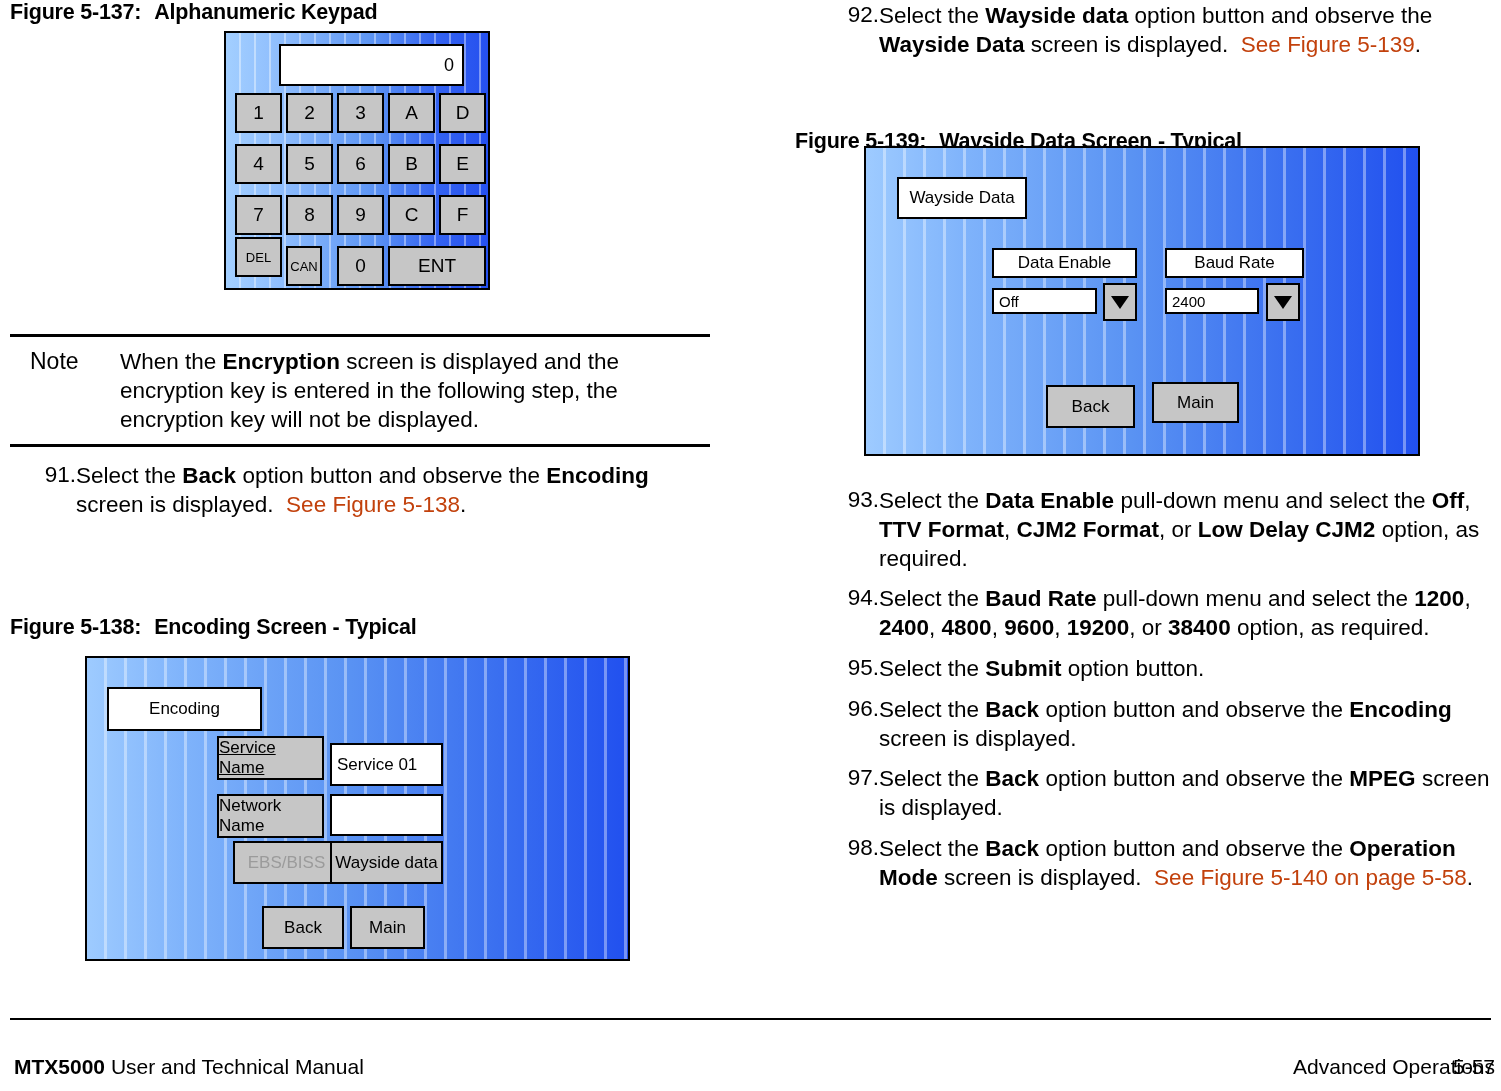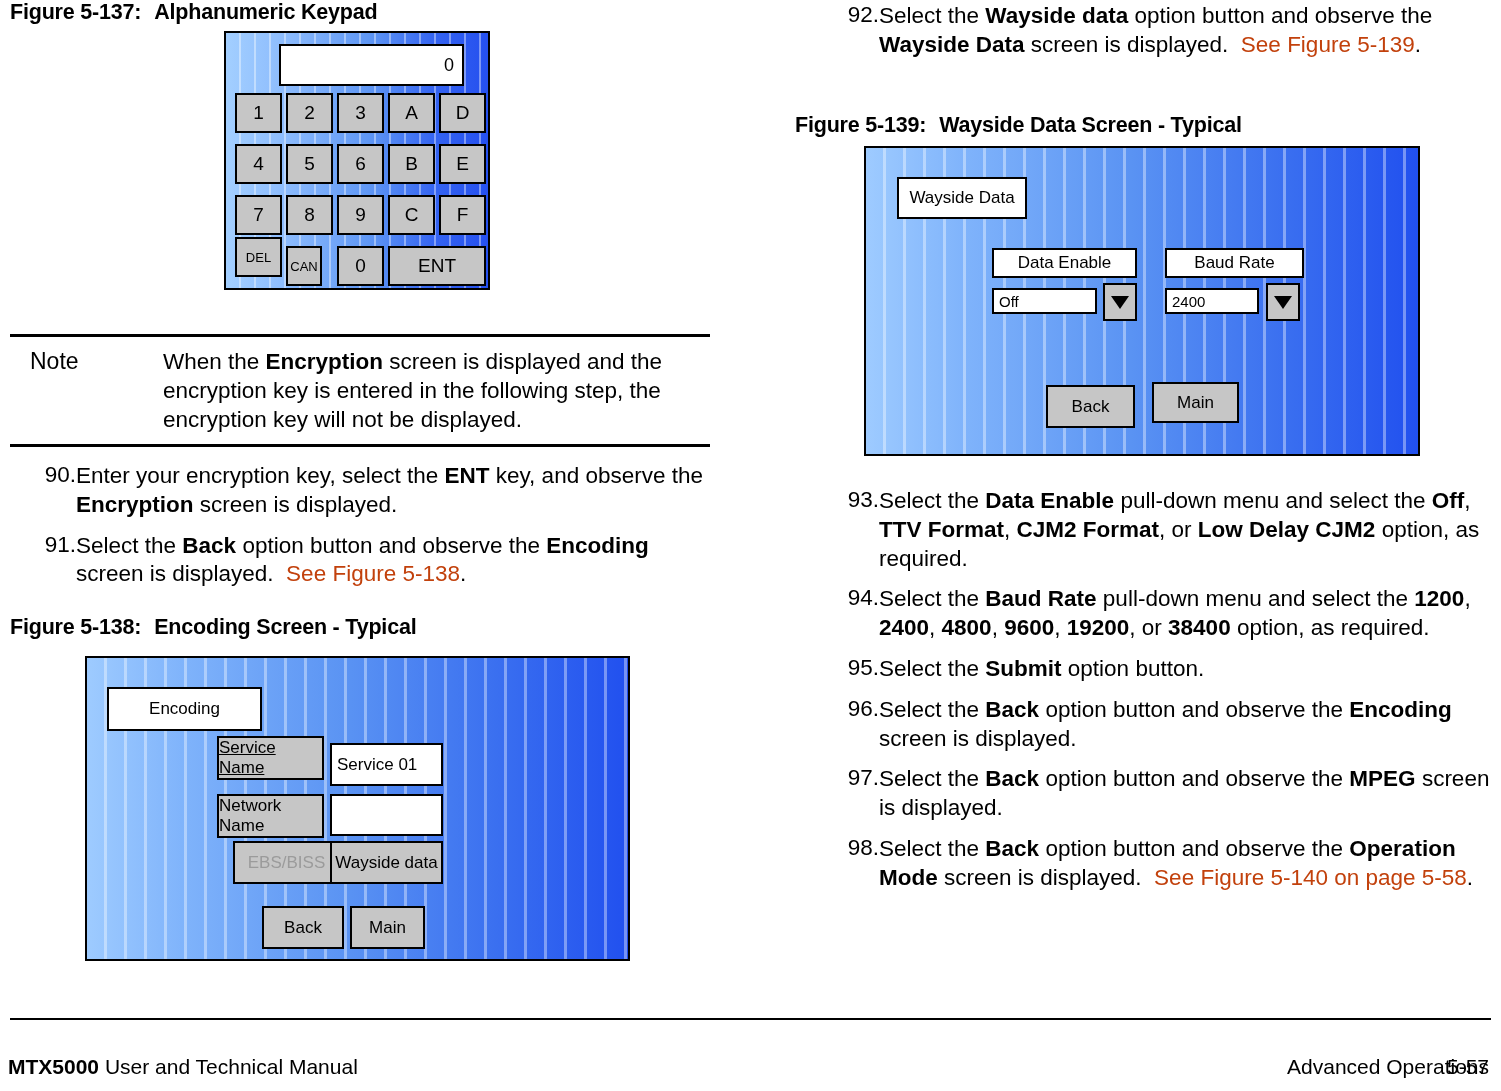--- a/index.html
+++ b/index.html
@@ -69,36 +69,36 @@
   
   #way-screen{left:864px;top:146px;width:556px;height:310px;}
   .caret{
     width:0;height:0;border-left:9px solid transparent;
     border-right:9px solid transparent;border-top:13px solid #000;
   }
 
   
   .note-block{position:absolute;left:10px;top:334px;width:700px;}
   .note-rule{height:3px;background:#000;}
-  .note-body{display:flex;padding:11px 0 10px 0;gap:43px;}
+  .note-body{display:flex;padding:11px 0 10px 0;}
   .note-label{width:110px;font-size:23px;padding-left:20px;box-sizing:border-box;}
   .note-text{flex:1;font-size:22.5px;line-height:1.28;}
 
   
   .steps{position:absolute;}
   .step{display:flex;margin-bottom:12px;}
   .step-num{width:66px;text-align:right;padding-left:23px;box-sizing:border-box;
     font-size:22.5px;flex:none;}
   .step-txt{flex:1;font-size:22.5px;line-height:1.28;}
   b{font-weight:bold;}
   .lnk{color:#c2410c;}
 
   
   .footer-rule{position:absolute;left:10px;top:1018px;width:1481px;height:2px;background:#000;}
-  .footer{position:absolute;left:8px;top:1055px;width:1481px;height:26px;
+  .footer{position:absolute;left:14px;top:1055px;width:1481px;height:26px;
     font-size:21px;}
   .footer .f-left{position:absolute;left:0;top:0;white-space:nowrap;}
   .footer .f-center{position:absolute;left:0;right:0;top:0;text-align:right;}
   .footer .f-right{position:absolute;right:0;top:0;}
 </style>
 </head>
 <body>
 
 <div class="page">
 
@@ -141,24 +141,20 @@
       <div class="note-rule"></div>
       <div class="note-body">
         <div class="note-label">Note</div>
         <div class="note-text">When the <b>Encryption</b> screen is displayed and the encryption key is entered in the following step, the encryption key will not be displayed.</div>
       </div>
       <div class="note-rule"></div>
     </div>
 
     <div class="steps" id="steps-left" style="left:10px;top:462px;width:700px;">
         <div class="step">
-          <div class="step-num">90.</div>
-          <div class="step-txt">Enter your encryption key, select the <b>ENT</b> key, and observe the <b>Encryption</b> screen is displayed.</div>
-        </div>
-        <div class="step">
           <div class="step-num">91.</div>
           <div class="step-txt">Select the <b>Back</b> option button and observe the <b>Encoding</b> screen is displayed.&nbsp; <span class="lnk">See Figure 5-138</span>.</div>
         </div>
       </div>
 
     <div class="fig-caption" style="position:absolute;left:10px;top:615px;">
       <span class="fignum">Figure 5-138:</span><span>Encoding Screen - Typical</span>
     </div>
 
     <div class="screen" id="enc-screen">
@@ -187,21 +183,21 @@
 
   <div class="col-right">
 
     <div class="steps" id="steps-right-head" style="left:23px;top:2px;width:690px;">
         <div class="step">
           <div class="step-num">92.</div>
           <div class="step-txt">Select the <b>Wayside data</b> option button and observe the <b>Wayside Data</b> screen is displayed.&nbsp; <span class="lnk">See Figure 5-139</span>.</div>
         </div>
       </div>
 
-    <div class="fig-caption" style="position:absolute;left:5px;top:113px;">
+    <div class="fig-caption" style="position:absolute;left:5px;top:129px;">
       <span class="fignum">Figure 5-139:</span><span>Wayside Data Screen - Typical</span>
     </div>
 
     <div class="screen" id="way-screen" style="left:74px;top:146px;">
       <div class="screen-el fld-white center" style="left:31px;top:29px;width:130px;height:42px;">
         <span class="txt">Wayside Data</span>
       </div>
 
       <div class="screen-el fld-white center" style="left:126px;top:100px;width:145px;height:30px;">
         <span class="txt">Data Enable</span>

